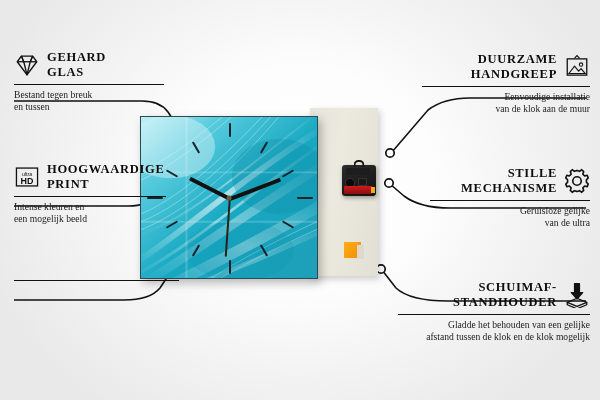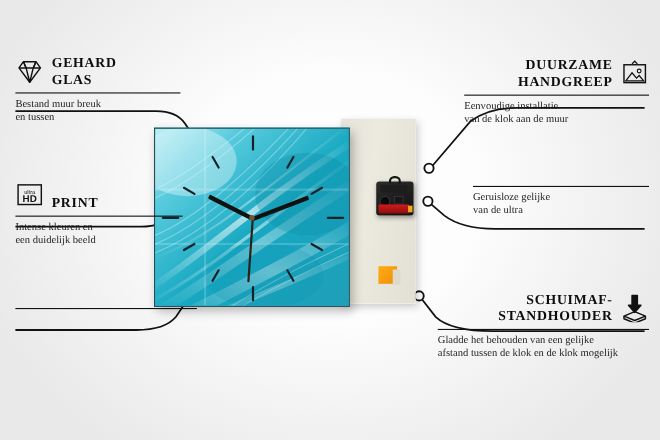--- a/index.html
+++ b/index.html
@@ -34,31 +34,31 @@
   .feat .sub {
     font-size: 9.6px;
     line-height: 1.28;
     color: #1c1c1c;
   }
   .feat.left .head { justify-content: flex-start; }
   .feat.left .title { text-align: left; }
   .feat.left .sub { text-align: left; }
   .feat.right .head { justify-content: flex-end; align-items: center; }
   .feat.right .title { text-align: right; }
-  .feat.right .sub { }
+  .feat.right .sub { text-align: right; }
 
   .ic { flex: 0 0 auto; width: 26px; height: 26px; display: block; }
 
   
   #f-gehard   { left: 14px;  top: 50px;  width: 150px; }
   #f-print    { left: 14px;  top: 162px; width: 152px; }
   #f-randen   { left: 14px;  top: 277px; width: 165px; }
   #f-handgreep{ right: 10px; top: 52px;  width: 168px; }
   #f-mechanisme{right: 10px; top: 166px; width: 160px; }
-  #f-houder   { right: 10px; top: 265px; width: 192px; font-family: Liberation Serif, serif; }
+  #f-houder   { right: 10px; top: 280px; width: 192px; font-family: Liberation Serif, serif; }
 
   
   .photo { position: absolute; left: 140px; top: 103px; width: 238px; height: 184px; }
 
   .backpanel {
     position: absolute; left: 170px; top: 5px; width: 68px; height: 168px;
     background: linear-gradient(100deg,#e7e5dc 0%, #eceade 38%, #e2e0d5 100%);
     box-shadow: 2px 3px 7px rgba(0,0,0,0.20);
   }
 
@@ -241,41 +241,41 @@
           <path d="M12,12 L9,5 M20,12 L23,5"></path>
         </g>
       </svg>
       <div class="title">
         <span>GEHARD</span><br>
         <span>GLAS</span>
       </div>
     </div>
     <div class="rule"></div>
     <div class="sub">
-      <span>Bestand muur breuk</span><br>
+      <span>Bestand tegen breuk</span><br>
       <span>en tussen</span>
     </div>
   </div>
 
   <div class="feat left" id="f-print">
     <div class="head">
       <svg class="ic" viewBox="0 0 32 32">
         <rect x="3" y="5" width="26" height="22" fill="none" stroke="#111" stroke-width="1.6"></rect>
         <text x="16" y="15" font-family="Liberation Sans, sans-serif" font-size="6.4" text-anchor="middle" fill="#111">ultra</text>
         <text x="16" y="24.5" font-family="Liberation Sans, sans-serif" font-size="11" font-weight="bold" text-anchor="middle" fill="#111">HD</text>
       </svg>
       <div class="title">
-        <br>
+        <span>HOOGWAARDIGE</span><br>
         <span>PRINT</span>
       </div>
     </div>
     <div class="rule"></div>
     <div class="sub">
       <span>Intense kleuren en</span><br>
-      <span>een duidelijk beeld</span>
+      <span>een mogelijk beeld</span>
     </div>
   </div>
 
   <div class="feat left" id="f-randen">
     <div class="rule"></div>
   </div>
 
   <div class="feat right" id="f-handgreep">
     <div class="head">
       <div class="title">
@@ -290,20 +290,36 @@
       </svg>
     </div>
     <div class="rule"></div>
     <div class="sub">
       <span>Eenvoudige installatie</span><br>
       <span>van de klok aan de muur</span>
     </div>
   </div>
 
   <div class="feat right" id="f-mechanisme">
+    <div class="head">
+      <div class="title">
+        <span>STILLE</span><br>
+        <span>MECHANISME</span>
+      </div>
+      <svg class="ic" viewBox="0 0 32 32">
+        <g fill="none" stroke="#111" stroke-width="2" stroke-linejoin="round">
+          <path d="M16,3 l3.2,1.1 2.6,-2.0 2.4,2.4 -1.0,3.0 2.3,2.3 3.0,-0.9 1.3,3.2
+                   -2.2,2.3 0,3.2 2.2,2.3 -1.3,3.2 -3.0,-0.9 -2.3,2.3 1.0,3.0 -2.4,2.4
+                   -2.6,-2.0 -3.2,1.1 -3.2,-1.1 -2.6,2.0 -2.4,-2.4 1.0,-3.0 -2.3,-2.3
+                   -3.0,0.9 -1.3,-3.2 2.2,-2.3 0,-3.2 -2.2,-2.3 1.3,-3.2 3.0,0.9 2.3,-2.3
+                   -1.0,-3.0 2.4,-2.4 2.6,2.0 Z"></path>
+          <circle cx="16" cy="16" r="5.2"></circle>
+        </g>
+      </svg>
+    </div>
     <div class="rule"></div>
     <div class="sub">
       <span>Geruisloze gelijke</span><br>
       <span>van de ultra</span>
     </div>
   </div>
 
   <div class="feat right" id="f-houder">
     <div class="head">
       <div class="title">

